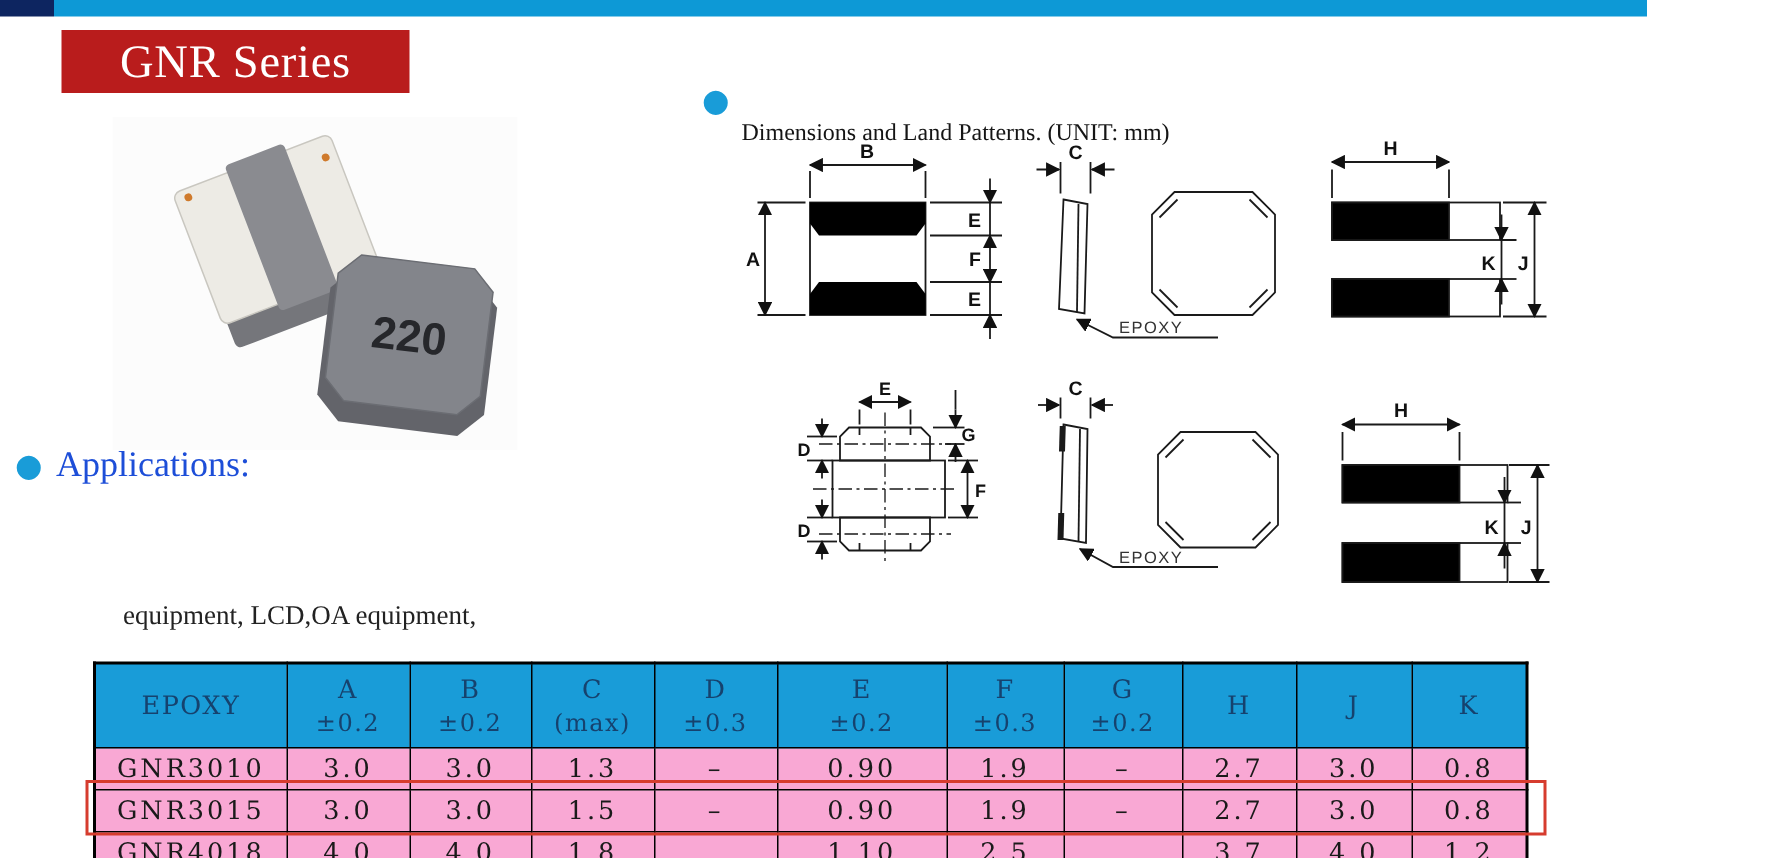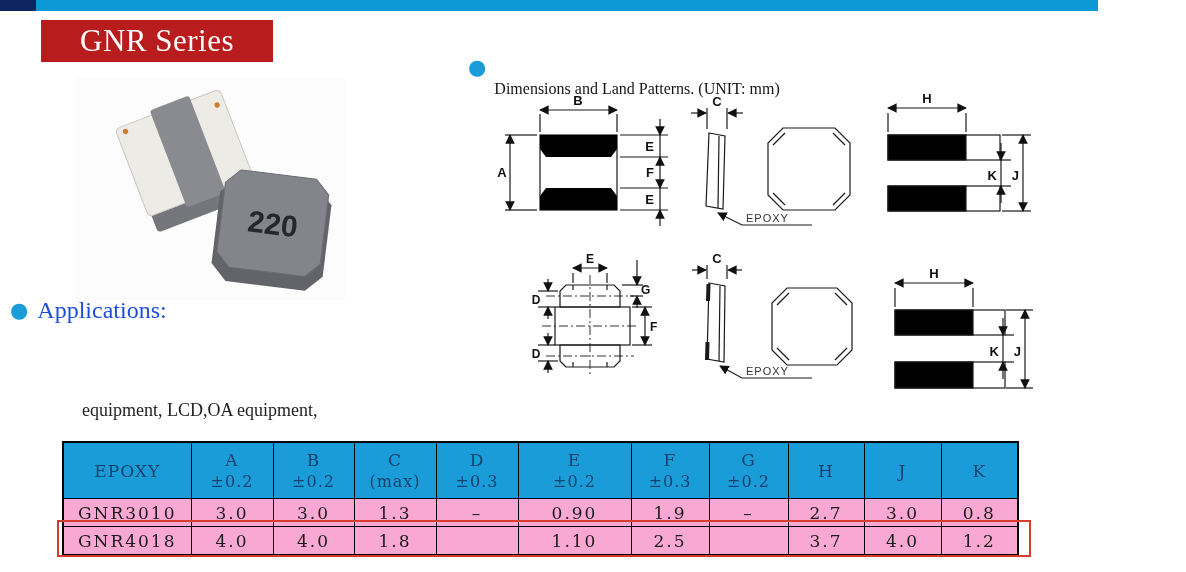--- a/index.html
+++ b/index.html
@@ -312,20 +312,33 @@
         <td>1.3</td>
         <td>–</td>
         <td>0.90</td>
         <td>1.9</td>
         <td>–</td>
         <td>2.7</td>
         <td>3.0</td>
         <td>0.8</td>
       </tr>
       <tr>
+        <td class="tname">GNR3015</td>
+        <td>3.0</td>
+        <td>3.0</td>
+        <td>1.5</td>
+        <td>–</td>
+        <td>0.90</td>
+        <td>1.9</td>
+        <td>–</td>
+        <td>2.7</td>
+        <td>3.0</td>
+        <td>0.8</td>
+      </tr>
+      <tr>
         <td class="tname">GNR4018</td>
         <td>4.0</td>
         <td>4.0</td>
         <td>1.8</td>
         <td></td>
         <td>1.10</td>
         <td>2.5</td>
         <td></td>
         <td>3.7</td>
         <td>4.0</td>

